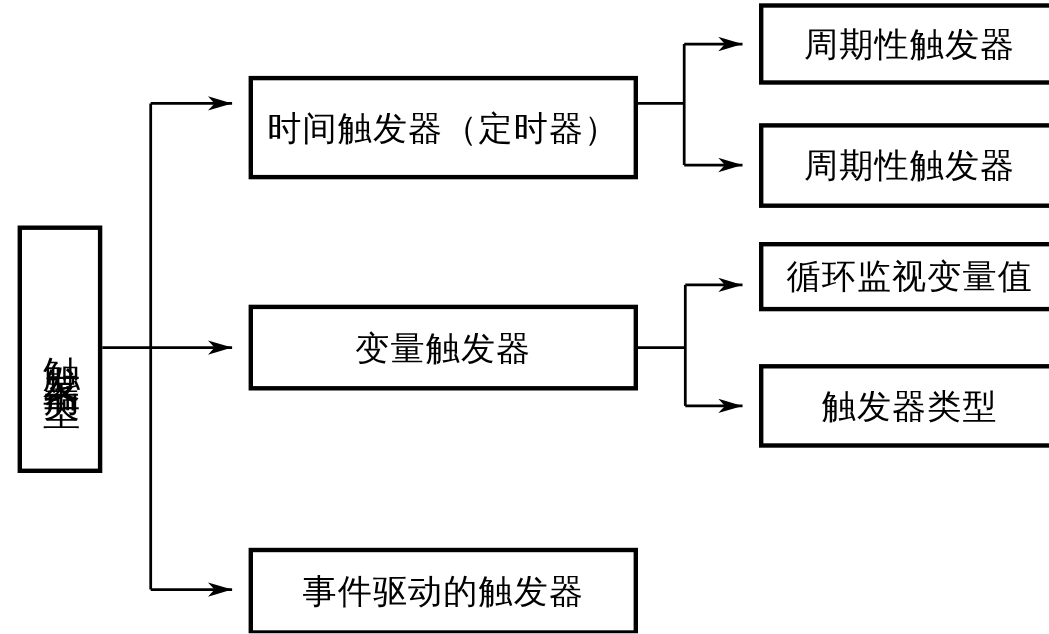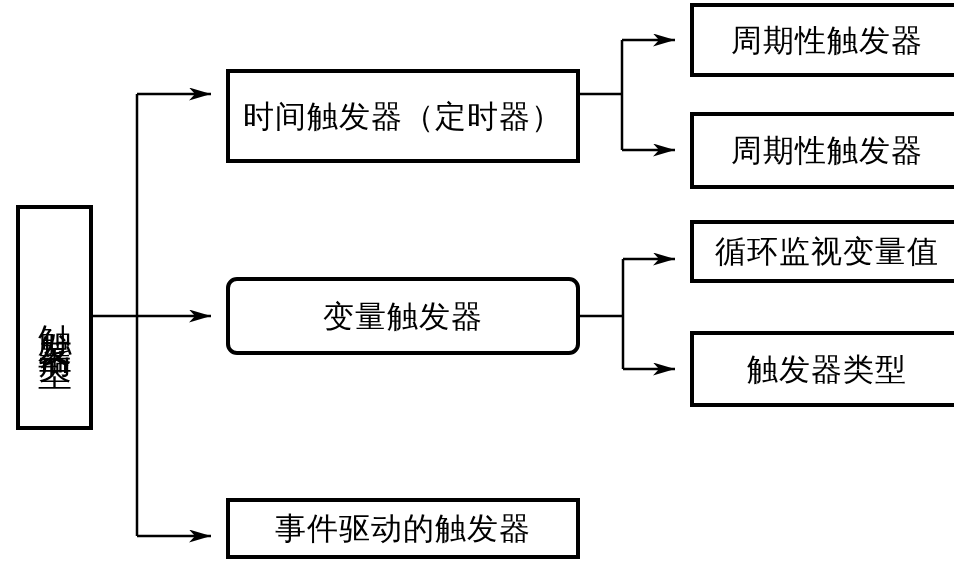--- a/index.html
+++ b/index.html
@@ -55,22 +55,22 @@
   .box.root .label {
     writing-mode: vertical-lr;
     text-orientation: upright;
     font-size: 34px;
     letter-spacing: 8px;
     white-space: normal;
   }
   .box.mid   { left: 213px; width: 354px; }
   .box.leaf  { left: 677px; width: 274px; }
   .box.m1 { top: 69px;  height: 94px; }
-  .box.m2 { top: 277px; height: 78px; border-radius: 11px; }
-  .box.m3 { top: 498px; height: 61px; }
+  .box.m2 { top: 277px; height: 78px; }
+  .box.m3 { top: 498px; height: 79px; }
   .box.r1 { top: 3px;   height: 74px; }
   .box.r2 { top: 112px; height: 77px; }
   .box.r3 { top: 220px; height: 63px; }
   .box.r4 { top: 331px; height: 76px; }
 </style>
 </head>
 <body>
 
 <div class="stage" style="--line: #000000; --text: #000000; --box-bg: #ffffff; --page-bg: #ffffff;">
 

